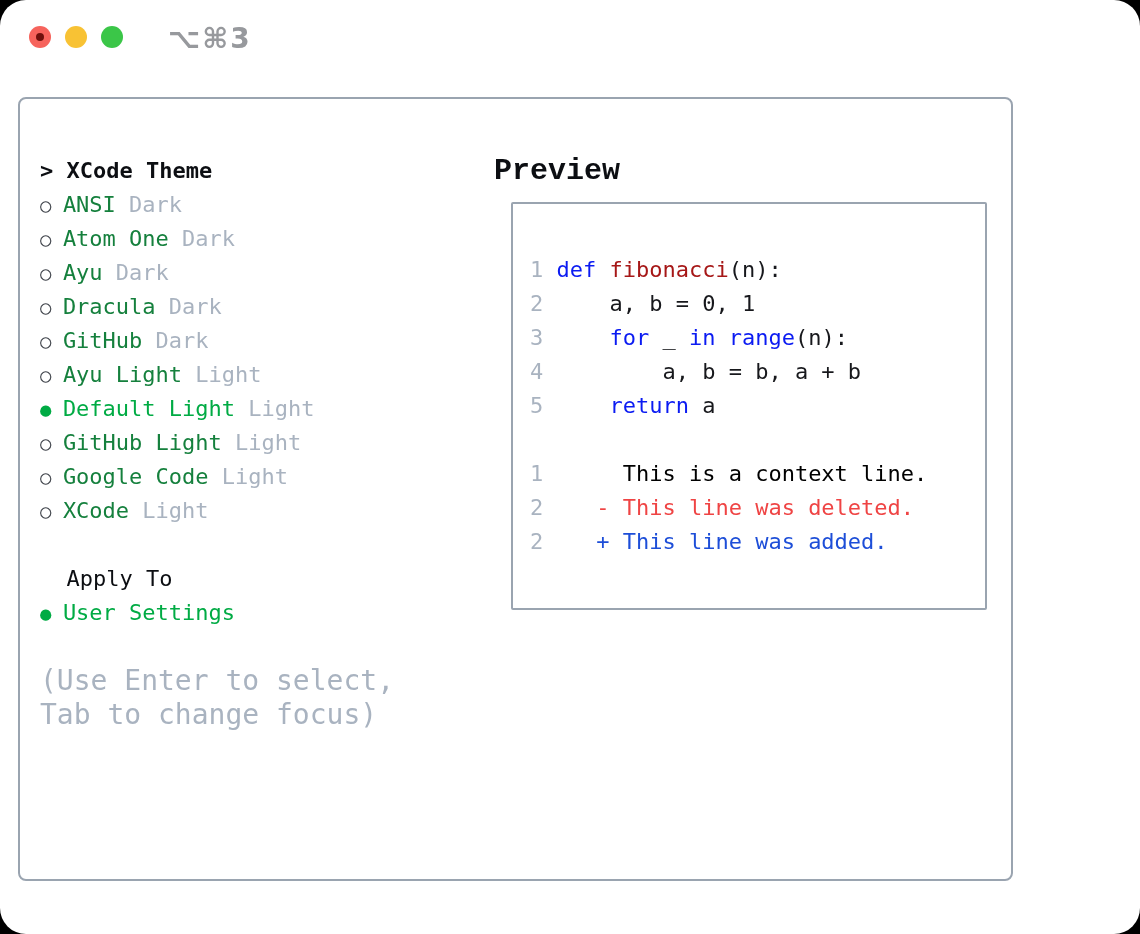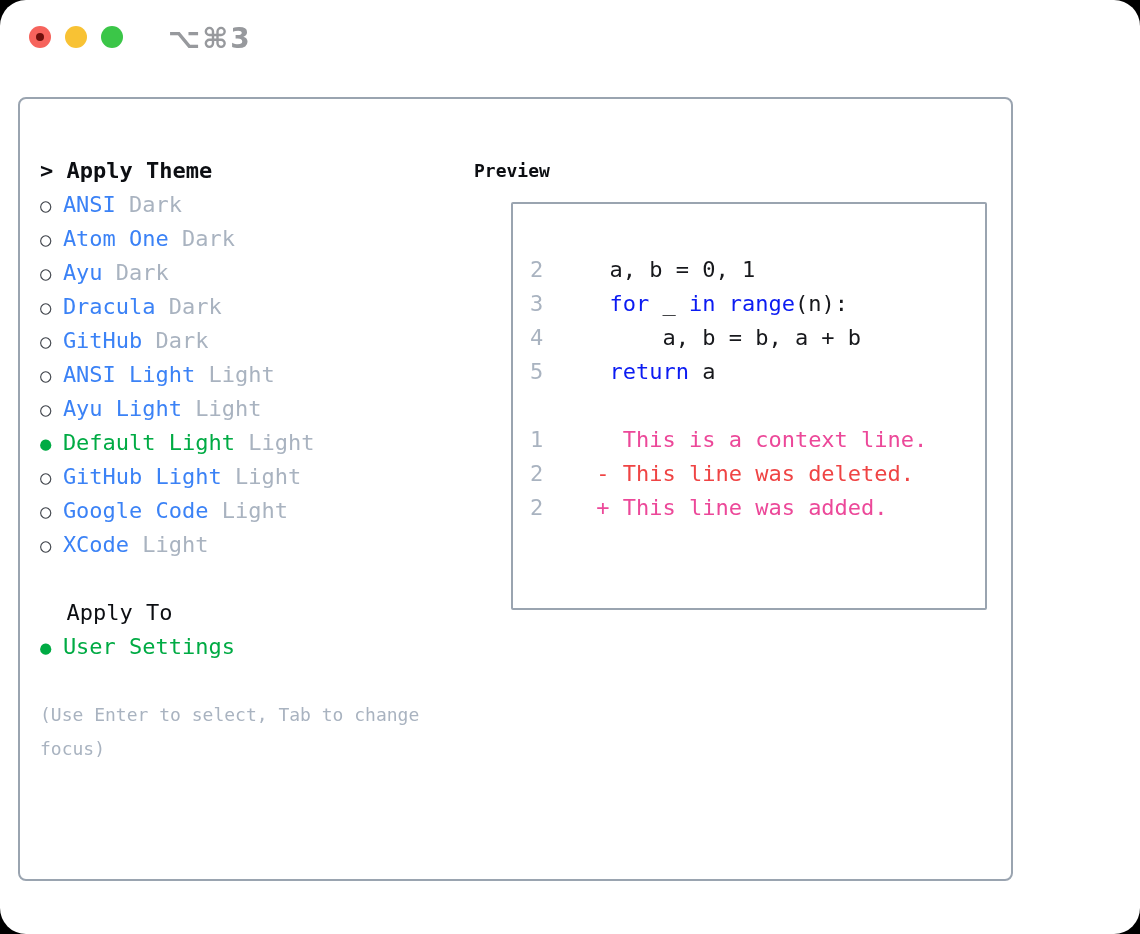--- a/index.html
+++ b/index.html
@@ -35,91 +35,91 @@
 
   .line { height: 34px; line-height: 34px; white-space: pre; font-size: 22px; }
 
   
   .left-col { position: absolute; left: 20px; top: 55px; width: 440px; }
   .cursor, .bullet { display: inline-block; width: 2ch; }
   .cursor { color: #0c0e12; font-weight: bold; }
   .hdr-label { color: #0c0e12; font-weight: bold; }
   .bullet { color: #43474e; font-size: 19px; }
   .bullet.on { color: #00ab44; }
-  .iname { color: #3b82f6; }
+  .iname { color: #15803d; }
   .iname.sel { color: #00ab44; margin-top: 32px; }
   .tag { color: #a9b3c0; margin-left: 1ch; }
   .apply-header { color: #0c0e12; padding-left: 2ch; }
   .help {
     margin-top: 34px; width: 410px; color: #a9b3c0;
-    font-size: 18px; line-height: 34px;
+    font-size: 28px; line-height: 34px;
   }
 
   
   .preview-header {
-    position: absolute; left: 454px; top: 55px; height: 34px; line-height: 34px;
-    font-size: 18px; font-weight: bold; color: #0c0e12;
+    position: absolute; left: 474px; top: 55px; height: 34px; line-height: 34px;
+    font-size: 30px; font-weight: bold; color: #0c0e12; font-family: Liberation Mono, monospace;
   }
   .preview-box {
     position: absolute; left: 491px; top: 103px; width: 476px; height: 408px;
     border: 2px solid #9aa4b0; border-radius: 2px; background: #fff;
     padding: 49px 0 0 17px; overflow: hidden;
   }
   .cline { height: 34px; line-height: 34px; font-size: 22px; white-space: pre; }
   .ln { display: inline-block; width: 1ch; margin-right: 1ch; color: #a9b3c0; }
   .code { white-space: pre; }
   .pl  { color: #17181c; }
   .kw  { color: #0b1bf2; }
   .fn  { color: #a61717; }
-  .ctx { color: #ec4899; }
+  .ctx { color: #000000; }
   .del { color: #ef4444; }
-  .add { color: #ec4899; }
+  .add { color: #1d4ed8; }
 </style>
 </head>
 <body>
 
 <div class="window">
 
   <div class="titlebar">
     <span class="tl red">
         <span class="dot"></span>
       </span>
     <span class="tl yellow"></span>
     <span class="tl green"></span>
     <span class="win-title">⌥⌘3</span>
   </div>
 
   <div class="panel">
 
     <div class="left-col">
-      <div class="line"><span class="cursor">&gt;</span><span class="hdr-label">Apply Theme</span></div>
+      <div class="line"><span class="cursor">&gt;</span><span class="hdr-label">XCode Theme</span></div>
 
       <div class="line"><span class="bullet">○</span><span class="iname">ANSI</span><span class="tag">Dark</span></div>
       <div class="line"><span class="bullet">○</span><span class="iname">Atom One</span><span class="tag">Dark</span></div>
       <div class="line"><span class="bullet">○</span><span class="iname">Ayu</span><span class="tag">Dark</span></div>
       <div class="line"><span class="bullet">○</span><span class="iname">Dracula</span><span class="tag">Dark</span></div>
       <div class="line"><span class="bullet">○</span><span class="iname">GitHub</span><span class="tag">Dark</span></div>
-      <div class="line"><span class="bullet">○</span><span class="iname">ANSI Light</span><span class="tag">Light</span></div>
       <div class="line"><span class="bullet">○</span><span class="iname">Ayu Light</span><span class="tag">Light</span></div>
       <div class="line"><span class="bullet on">●</span><span class="iname sel">Default Light</span><span class="tag">Light</span></div>
       <div class="line"><span class="bullet">○</span><span class="iname">GitHub Light</span><span class="tag">Light</span></div>
       <div class="line"><span class="bullet">○</span><span class="iname">Google Code</span><span class="tag">Light</span></div>
       <div class="line"><span class="bullet">○</span><span class="iname">XCode</span><span class="tag">Light</span></div>
 
       <div class="line"> </div>
 
       <div class="line apply-header">Apply To</div>
       <div class="line"><span class="bullet on">●</span><span class="iname sel">User Settings</span></div>
 
       <div class="help">(Use Enter to select, Tab to change focus)</div>
     </div>
 
     <div class="preview-header">Preview</div>
 
     <div class="preview-box">
+      <div class="cline"><span class="ln">1</span><span class="code"><span class="kw">def</span><span class="pl"> </span><span class="fn">fibonacci</span><span class="pl">(n):</span></span></div>
       <div class="cline"><span class="ln">2</span><span class="code"><span class="pl">    a, b = 0, 1</span></span></div>
       <div class="cline"><span class="ln">3</span><span class="code"><span class="pl">    </span><span class="kw">for</span><span class="pl"> _ </span><span class="kw">in</span><span class="pl"> </span><span class="kw">range</span><span class="pl">(n):</span></span></div>
       <div class="cline"><span class="ln">4</span><span class="code"><span class="pl">        a, b = b, a + b</span></span></div>
       <div class="cline"><span class="ln">5</span><span class="code"><span class="pl">    </span><span class="kw">return</span><span class="pl"> a</span></span></div>
 
       <div class="cline"> </div>
 
       <div class="cline"><span class="ln">1</span><span class="code ctx">     This is a context line.</span></div>
       <div class="cline"><span class="ln">2</span><span class="code del">   - This line was deleted.</span></div>
       <div class="cline"><span class="ln">2</span><span class="code add">   + This line was added.</span></div>

